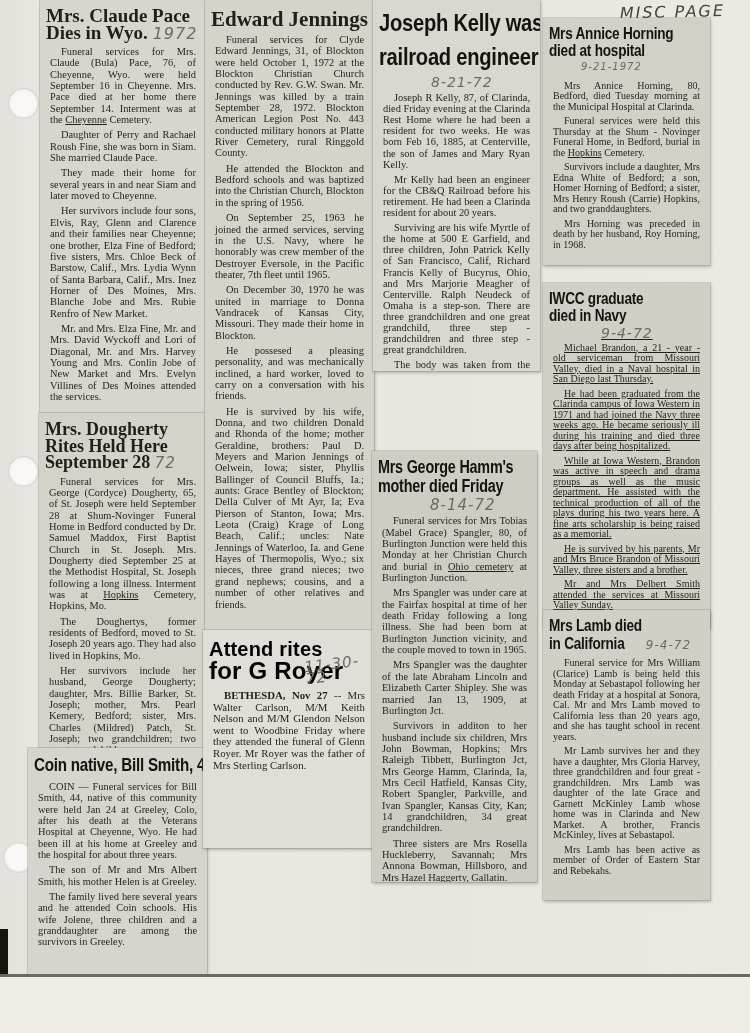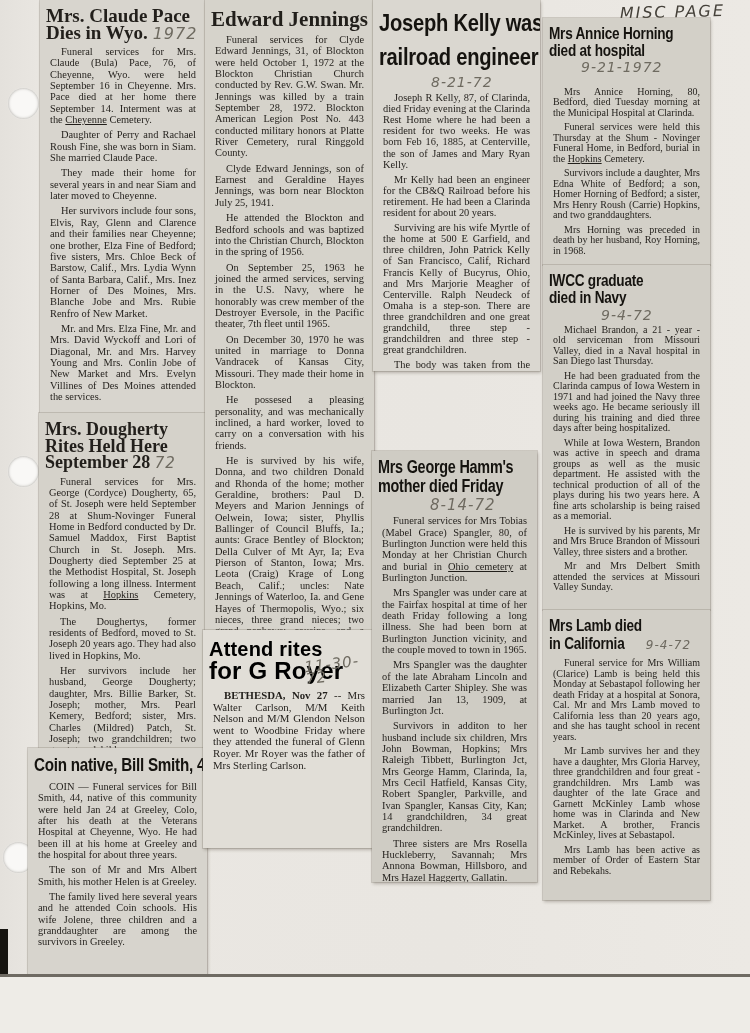--- a/index.html
+++ b/index.html
@@ -73,21 +73,20 @@
     <p>COIN — Funeral services for Bill Smith, 44, native of this community were held Jan 24 at Greeley, Colo, after his death at the Veterans Hospital at Cheyenne, Wyo. He had been ill at his home at Greeley and the hospital for about three years.</p>
     <p>The son of Mr and Mrs Albert Smith, his mother Helen is at Greeley.</p>
     <p>The family lived here several years and he attended Coin schools. His wife Jolene, three children and a granddaughter are among the survivors in Greeley.</p>
   </article>
 
   <article class="clip" style="left:205px;top:0;width:169px;height:633px;background:#d6d3cb;">
     <div class="head serif" style="font-size:21px;line-height:22px;">
       <span class="hl">Edward Jennings</span>
     </div>
     <p>Funeral services for Clyde Edward Jennings, 31, of Blockton were held October 1, 1972 at the Blockton Christian Church conducted by Rev. G.W. Swan. Mr. Jennings was killed by a train September 28, 1972. Blockton American Legion Post No. 443 conducted military honors at Platte River Cemetery, rural Ringgold County.</p>
-    <p>Clyde Edward Jennings, son of Earnest and Geraldine Hayes Jennings, was born near Blockton July 25, 1941.</p>
     <p>He attended the Blockton and Bedford schools and was baptized into the Christian Church, Blockton in the spring of 1956.</p>
     <p>On September 25, 1963 he joined the armed services, serving in the U.S. Navy, where he honorably was crew member of the Destroyer Eversole, in the Pacific theater, 7th fleet until 1965.</p>
     <p>On December 30, 1970 he was united in marriage to Donna Vandracek of Kansas City, Missouri. They made their home in Blockton.</p>
     <p>He possesed a pleasing personality, and was mechanically inclined, a hard worker, loved to carry on a conversation with his friends.</p>
     <p>He is survived by his wife, Donna, and two children Donald and Rhonda of the home; mother Geraldine, brothers: Paul D. Meyers and Marion Jennings of Oelwein, Iowa; sister, Phyllis Ballinger of Council Bluffs, Ia.; aunts: Grace Bentley of Blockton; Della Culver of Mt Ayr, Ia; Eva Pierson of Stanton, Iowa; Mrs. Leota (Craig) Krage of Long Beach, Calif.; uncles: Nate Jennings of Waterloo, Ia. and Gene Hayes of Thermopolis, Wyo.; six nieces, three grand nieces; two grand nephews; cousins, and a number of other relatives and friends.</p>
   </article>
 
   <article class="clip" style="left:203px;top:630px;width:172px;height:218px;background:#e1ded7;font-size:10.8px;line-height:11.6px;">
     <div class="head">
       <span class="hl sansl" style="font-size:20px;line-height:22px;">Attend rites</span>
@@ -120,28 +119,28 @@
     <p>Mrs Spangler was the daughter of the late Abraham Lincoln and Elizabeth Carter Shipley. She was married Jan 13, 1909, at Burlington Jct.</p>
     <p>Survivors in additon to her husband include six children, Mrs John Bowman, Hopkins; Mrs Raleigh Tibbett, Burlington Jct, Mrs George Hamm, Clarinda, Ia, Mrs Cecil Hatfield, Kansas City, Robert Spangler, Parkville, and Ivan Spangler, Kansas City, Kan; 14 grandchildren, 34 great grandchildren.</p>
     <p><span>Three sisters are Mrs Rosella Huckleberry, Savannah; Mrs Annona Bowman, Hillsboro, and </span><span class="u">Mrs Hazel Haggerty, Gallatin.</span><span></span></p>
   </article>
 
   <article class="clip c4" style="left:543px;top:18px;width:167px;height:247px;background:#d3d0c8;">
     <div class="head" style="line-height:15px;">
       <span class="hl"><span class="cond" style="font-size:17px;">Mrs Annice Horning</span></span>
       <span class="hl"><span class="cond" style="font-size:17px;">died at hospital</span></span>
     </div>
-    <div class="hw" style="font-size:14px;margin:-1px 0 14px 32px;">9-21-1972</div>
+    <div class="hw" style="font-size:10px;margin:-1px 0 8px 32px;">9-21-1972</div>
     <p>Mrs Annice Horning, 80, Bedford, died Tuesday morning at the Municipal Hospital at Clarinda.</p>
     <p><span>Funeral services were held this Thursday at the Shum - Novinger Funeral Home, in Bedford, burial in the </span><span class="u">Hopkins</span><span> Cemetery.</span></p>
     <p>Survivors include a daughter, Mrs Edna White of Bedford; a son, Homer Horning of Bedford; a sister, Mrs Henry Roush (Carrie) Hopkins, and two granddaughters.</p>
     <p>Mrs Horning was preceded in death by her husband, Roy Horning, in 1968.</p>
   </article>
 
-  <article class="clip c4" style="left:543px;top:265px;width:167px;height:345px;background:#d2cfc7;">
+  <article class="clip c4" style="left:543px;top:283px;width:167px;height:345px;background:#d2cfc7;text-decoration:underline;">
     <div class="head" style="line-height:15px;">
       <span class="hl"><span class="cond" style="font-size:17px;">IWCC graduate</span></span>
       <span class="hl"><span class="cond" style="font-size:17px;">died in Navy</span></span>
     </div>
     <div class="hw" style="font-size:14px;margin:0 0 2px 52px;">9-4-72</div>
     <p>Michael Brandon, a 21 - year - old serviceman from Missouri Valley, died in a Naval hospital in San Diego last Thursday.</p>
     <p>He had been graduated from the Clarinda campus of Iowa Western in 1971 and had joined the Navy three weeks ago. He became seriously ill during his training and died three days after being hospitalized.</p>
     <p>While at Iowa Western, Brandon was active in speech and drama groups as well as the music department. He assisted with the technical production of all of the plays during his two years here. A fine arts scholarship is being raised as a memorial.</p>
     <p>He is survived by his parents, Mr and Mrs Bruce Brandon of Missouri Valley, three sisters and a brother.</p>
     <p>Mr and Mrs Delbert Smith attended the services at Missouri Valley Sunday.</p>

